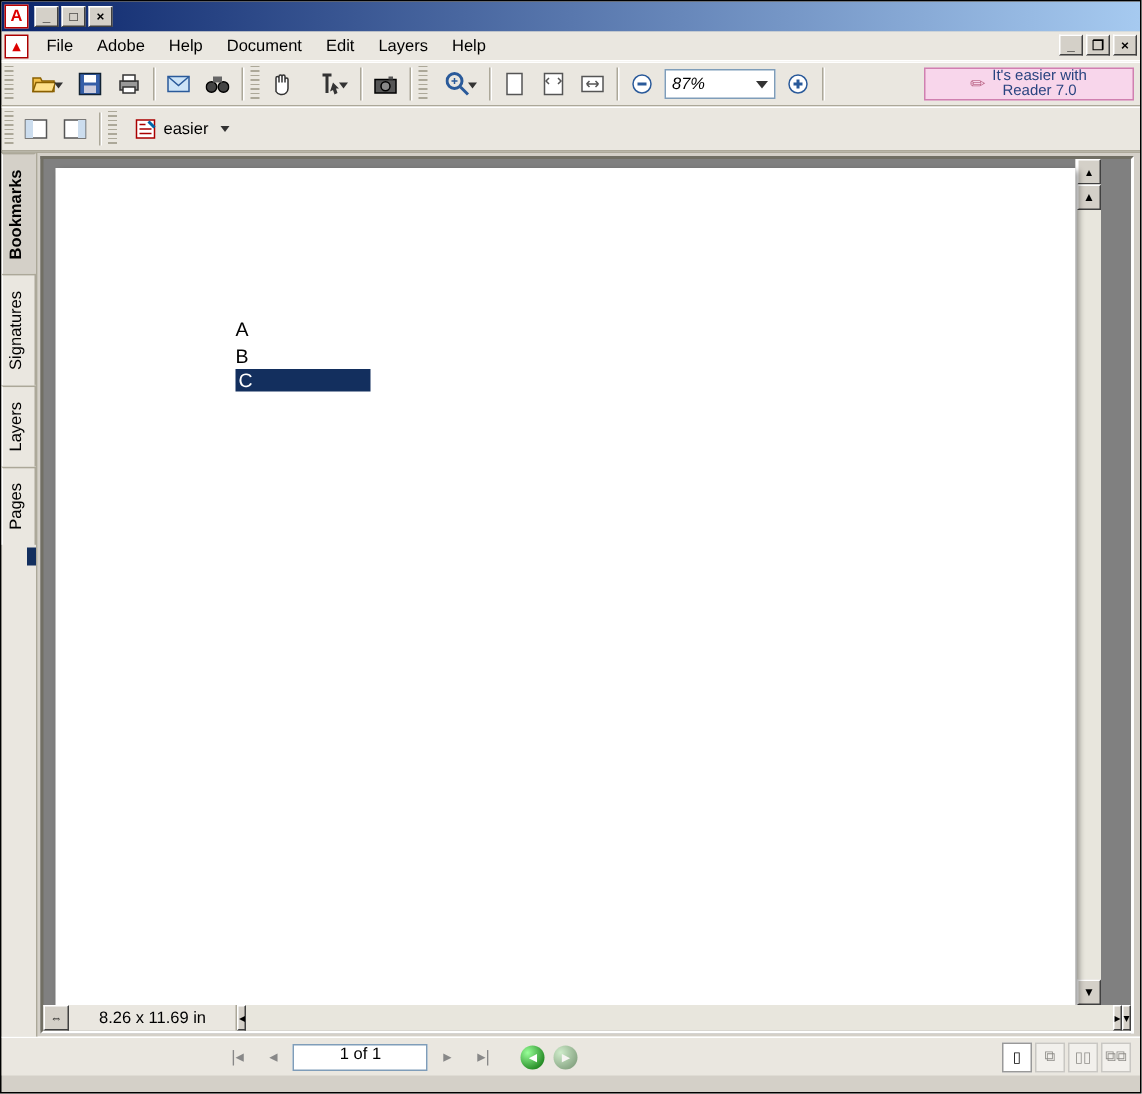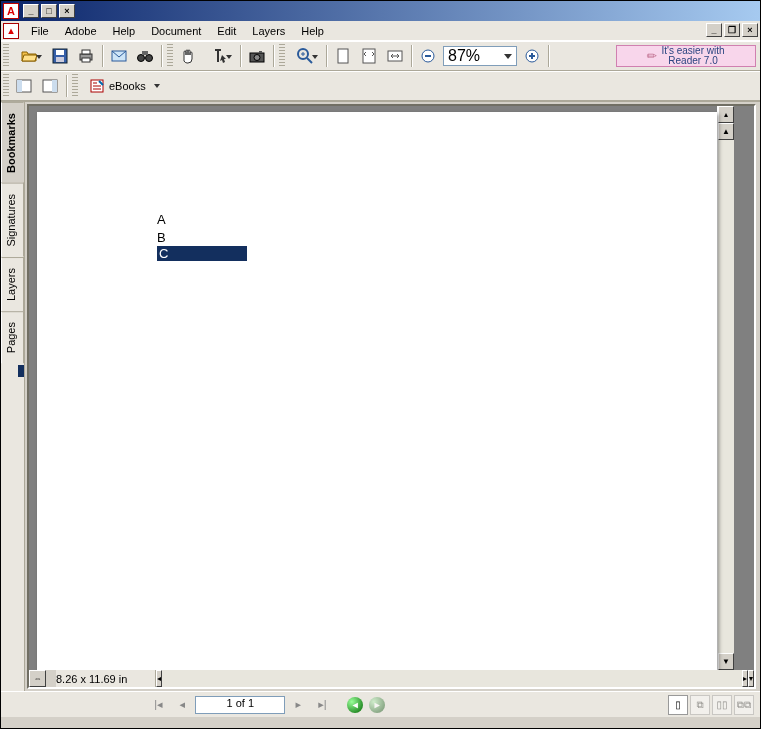--- a/index.html
+++ b/index.html
@@ -63,21 +63,21 @@
   }
   .tsep{width:1px;height:22px;background:#aca899;margin:0 3px;box-shadow:1px 0 #fff;}
   .tbtn.drop{width:34px;position:relative;}
   .tbtn.drop::after{content:"";position:absolute;right:3px;top:10px;
     border-left:3px solid transparent;border-right:3px solid transparent;
     border-top:4px solid #333;}
   .zoom-box{
     width:74px;height:20px;border:1px solid #7f9db9;background:#fff;
     display:flex;align-items:center;padding:0 4px;margin:0 2px;
   }
-  .zoom-box input{border:none;width:50px;font-size:16px;outline:none;}
+  .zoom-box input{border:none;width:50px;font-size:11px;outline:none;font-style:italic;}
   .zoom-box::after{content:"";width:0;height:0;margin-left:auto;
     border-left:4px solid transparent;border-right:4px solid transparent;
     border-top:5px solid #333;}
   .promo{
     width:140px;height:22px;margin-left:auto;margin-right:4px;
     background:#f8d6eb;border:1px solid #d080b0;
     display:flex;align-items:center;justify-content:center;
     font-size:10px;color:#2a4480;text-align:center;line-height:10px;
   }
   .promo .pen{transform:rotate(-45deg);margin-right:4px;font-size:12px;color:#c07090;}
@@ -142,24 +142,23 @@
   .strack{flex:1;background:#e8e6dd;}
   .hscroll-row{
     height:17px;display:flex;background:#d4d0c8;
   }
   .arrow-toggle{
     width:17px;height:17px;background:#d4d0c8;
     border:1px solid #fff;border-right-color:#404040;border-bottom-color:#404040;
     display:flex;align-items:center;justify-content:center;font-size:8px;
   }
   .dims{
-    padding:0 0;display:flex;align-items:center;
+    padding:0 20px;display:flex;align-items:center;
     background:#eae7e0;border-right:1px solid #aca899;
     min-width:100px;
-    margin-left:10px;
   }
   .htrack{flex:1;background:#e8e6dd;}
 
   
   .statusbar{
     height:26px;background:#eae7e0;
     display:flex;align-items:center;
     border-top:1px solid #fff;
     padding:0 6px;
   }
@@ -333,21 +332,21 @@
         </svg>
     </div>
     <div class="tsep"></div>
     <div class="tgrip"></div>
     <div class="ebooks-btn">
       <svg class="ic" viewBox="0 0 16 16">
           <rect x="2" y="2" width="12" height="12" fill="#fff" stroke="#a00"></rect>
           <path d="M4 5h4M4 8h8M4 11h8" stroke="#a00"></path>
           <path d="M10 3l4 4" stroke="#06a" stroke-width="2"></path>
         </svg>
-      <span>eBooks</span>
+      <span>easier</span>
     </div>
   </div>
 </div>
 
 <div class="main">
   <div class="nav-tabs">
     <div class="vtab active">Bookmarks</div>
     <div class="vtab">Signatures</div>
     <div class="vtab">Layers</div>
     <div class="vtab">Pages</div>

